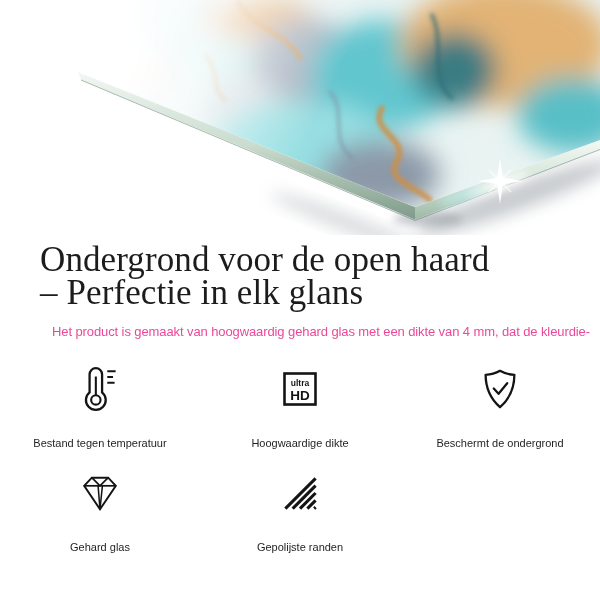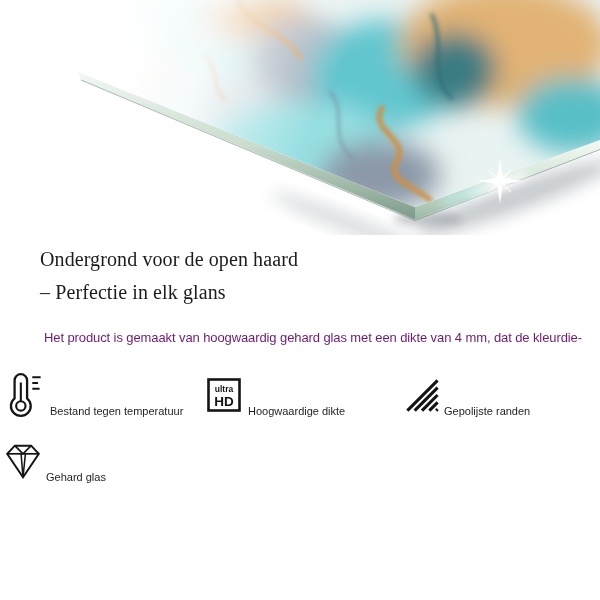--- a/index.html
+++ b/index.html
@@ -7,34 +7,34 @@
     width:600px;height:600px;background:#ffffff;overflow:hidden;
     font-family:"Liberation Sans",sans-serif;color:#222;
   }
   
   .hero{margin:0;width:600px;height:235px;overflow:hidden;background:#fff}
   .hero svg{display:block}
   
   .content{padding:0 40px}
   .title{
     font-family:"Liberation Serif","DejaVu Serif",serif;
-    font-weight:400;font-size:20px;line-height:33px;color:#1c1c1c;
-    margin:8px 0 16px;letter-spacing:.1px;
+    font-weight:400;font-size:35px;line-height:33px;color:#1c1c1c;
+    margin:8px 0 10px;letter-spacing:.1px;
   }
   .title span{display:block}
-  .desc{margin:7px 4px 0;font-size:13px;line-height:25px;color:#701a75;letter-spacing:-.1px}
+  .desc{margin:7px 12px 0;font-size:13px;line-height:25px;color:#ec4899;letter-spacing:-.1px}
   .desc span{display:block;white-space:nowrap}
   
   .features{
     display:grid;grid-template-columns:repeat(3,1fr);row-gap:20px;
     margin-top:22px;width:600px;
   }
-  .feature{display:flex;flex-direction:row;align-items:flex-end}
+  .feature{display:flex;flex-direction:column;align-items:center}
   .icon-box{height:46px;display:flex;align-items:center;justify-content:center}
-  .flabel{margin-top:11px;font-size:11px;line-height:14px;color:#1f1f1f}
+  .flabel{margin-top:24px;font-size:11px;line-height:14px;color:#1f1f1f}
   .ficon{stroke:#141414;fill:none;stroke-width:2.2px}
 </style>
 </head>
 <body>
 
 <figure class="hero">
   <svg width="600" height="235" viewBox="0 0 600 235">
     <defs>
       <clipPath id="panelClip">
           <path d="M46,0 L78,72 L415,207 L600,140 L600,0 Z"></path>
@@ -147,42 +147,51 @@
     <span class="icon-box">
       <svg class="ficon" width="48" height="48" viewBox="0 0 48 48">
         <rect x="8.5" y="8.5" width="31" height="31" stroke-width="2.6"></rect>
         <text x="24" y="21" text-anchor="middle" font-size="8.5" font-weight="bold" fill="#141414" stroke="none" font-family="Liberation Sans, sans-serif">ultra</text>
         <text x="24" y="34.5" text-anchor="middle" font-size="13.5" font-weight="bold" fill="#141414" stroke="none" font-family="Liberation Sans, sans-serif">HD</text>
       </svg>
     </span>
     <span class="flabel">Hoogwaardige dikte</span>
   </div>
 
+  <div class="feature">
+    <span class="icon-box">
+      <svg class="ficon" width="46" height="46" viewBox="0 0 48 48" stroke-linejoin="round">
+        <path d="M24,5 c4.5,2.6 9.5,4 15,4.2 c0,12.8 -5,25 -15,33.8 C14,34.2 9,22 9,9.2 C14.5,9 19.5,7.6 24,5 Z" stroke-width="2.4"></path>
+        <path d="M17.5,23.5 l5,5.5 l9,-11" stroke-width="2.4" stroke-linecap="round"></path>
+      </svg>
+    </span>
+    <span class="flabel">Beschermt de ondergrond</span>
+  </div>
+
+  <div class="feature">
+    <span class="icon-box">
+      <svg class="ficon" width="46" height="46" viewBox="0 0 48 48">
+        <path d="M15.5,8 H32.5 L40.5,16.5 L24,41 L7.5,16.5 Z" stroke-width="2"></path>
+        <path d="M7.5,16.5 H40.5" stroke-width="1.8"></path>
+        <path d="M15.5,8 L24,16.5 L32.5,8" stroke-width="1.8"></path>
+        <path d="M22,16.5 L24,41 M26.5,16.5 L24,41" stroke-width="1.6"></path>
+      </svg>
+    </span>
+    <span class="flabel">Gehard glas</span>
+  </div>
 
   <div class="feature">
     <span class="icon-box">
       <svg class="ficon" width="44" height="44" viewBox="0 0 48 48">
         <g stroke-width="3.4">
           <path d="M8,41 L41,8"></path>
           <path d="M16,41 L41,16"></path>
           <path d="M24,41 L41,24"></path>
           <path d="M32,41 L41,32"></path>
           <path d="M39.5,41 L41,39.5"></path>
         </g>
       </svg>
     </span>
     <span class="flabel">Gepolijste randen</span>
   </div>
 
-  <div class="feature">
-    <span class="icon-box">
-      <svg class="ficon" width="46" height="46" viewBox="0 0 48 48">
-        <path d="M15.5,8 H32.5 L40.5,16.5 L24,41 L7.5,16.5 Z" stroke-width="2"></path>
-        <path d="M7.5,16.5 H40.5" stroke-width="1.8"></path>
-        <path d="M15.5,8 L24,16.5 L32.5,8" stroke-width="1.8"></path>
-        <path d="M22,16.5 L24,41 M26.5,16.5 L24,41" stroke-width="1.6"></path>
-      </svg>
-    </span>
-    <span class="flabel">Gehard glas</span>
-  </div>
-
 
 </section>
 
 </body></html>

